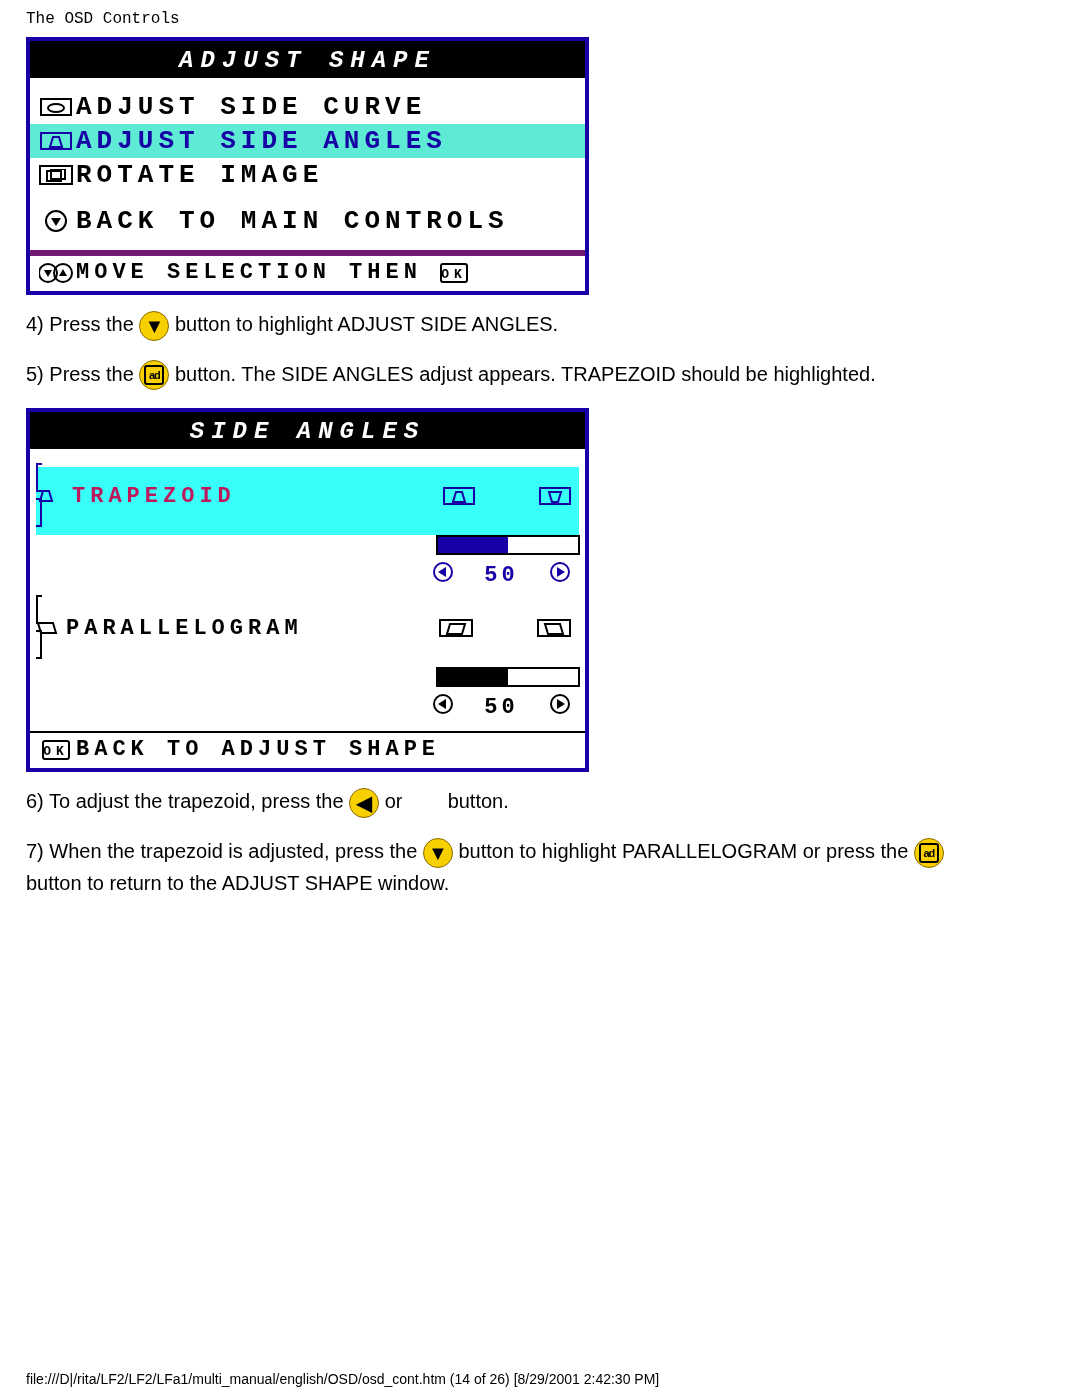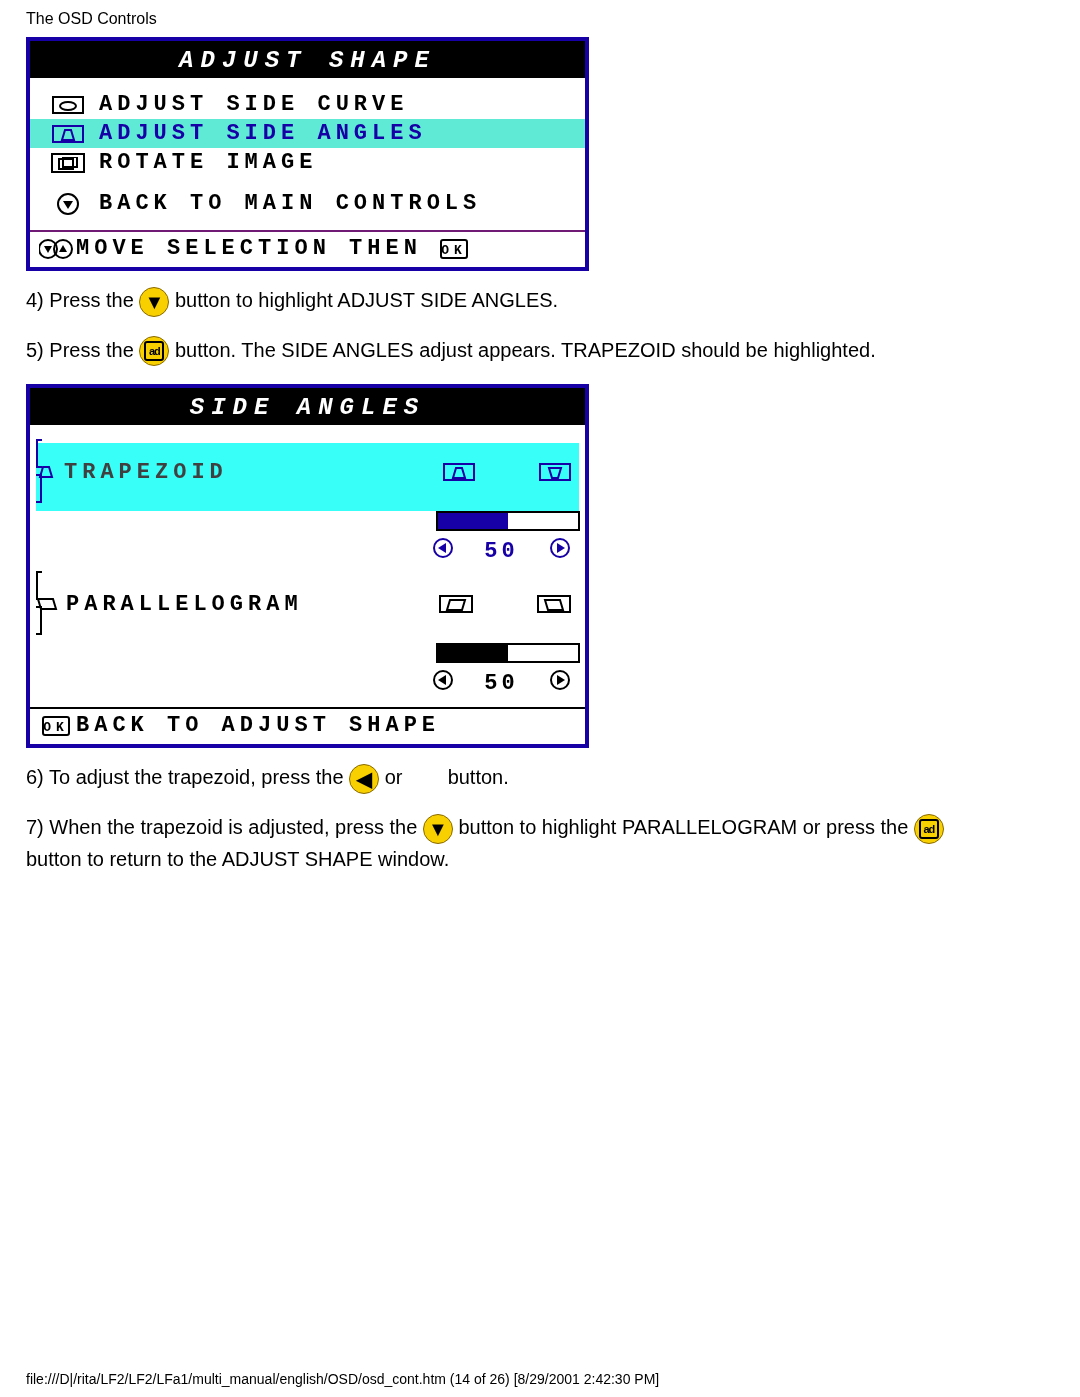--- a/index.html
+++ b/index.html
@@ -1,42 +1,42 @@
 <!DOCTYPE html>
 <html><head>
 <meta charset="utf-8">
 <style>
   html,body{margin:0;padding:0;background:#fff;color:#000;}
   body{width:1080px;min-height:1397px;font-family:Arial,Helvetica,sans-serif;font-size:20px;position:relative;}
-  .hdr{font-size:16px;padding:10px 0 5px 26px;}
+  .hdr{font-size:16px;padding:10px 0 5px 26px;font-family:Liberation Mono, monospace;}
   .osd{margin:4px 0 6px 26px;width:555px;border:4px solid #1700a5;background:#fff;font-family:"Courier New",monospace;font-weight:bold;}
   .osd .titlebar{background:#000;color:#fff;text-align:center;font-size:24px;letter-spacing:7px;padding:6px 0 4px;font-style:italic;}
   .osd .spacer{height:12px;background:#fff;}
-  .osd .item{display:flex;align-items:center;padding:2px 18px;font-size:22px;letter-spacing:5px;gap:11px;}
+  .osd .item{display:flex;align-items:center;padding:2px 6px;font-size:26px;letter-spacing:5px;}
   .osd .item .mi{width:40px;display:flex;justify-content:center;}
   .osd .item.hl{background:#5eead4;color:#1700a5;}
-  .osd .foot{border-top:2px solid #701a75;display:flex;align-items:center;padding:4px 6px 6px;font-size:22px;letter-spacing:5px;}
+  .osd .foot{border-top:6px solid #701a75;display:flex;align-items:center;padding:4px 6px 6px;font-size:22px;letter-spacing:5px;}
   .osd .foot .mi{width:40px;display:inline-flex;justify-content:center;}
   .mi svg{display:block;}
   .boxsvg{border:2px solid currentColor;padding:2px 4px 0;line-height:0;}
 
   .para{margin:14px 26px 18px 26px;line-height:30px;}
   .para .pad{display:inline-block;vertical-align:middle;}
 
   
   .adjrow{margin:6px 6px 4px;}
   .adjrow .top{display:flex;align-items:center;}
   .adjrow .top .lbl{font-size:22px;letter-spacing:5px;margin-left:8px;}
   .adjrow .top .ricons{margin-left:auto;display:flex;gap:64px;padding-right:8px;}
   .adjrow .bar{margin:10px 8px 4px 400px;width:140px;height:16px;border:2px solid #000;display:flex;align-items:center;}
   .adjrow .bar .fill{height:100%;}
   .adjrow .val{margin:6px 8px 10px 396px;display:flex;align-items:center;}
   .adjrow .val .num{flex:1;text-align:center;font-size:22px;letter-spacing:4px;}
   .adjrow.hl{background:#38fff8;}
-  .adjrow.hl .top{color:#404040;}
+  .adjrow.hl .top{color:#be185d;gap:8px;}
   .adjrow.hl .bar .fill{background:#1700a5;}
   .adjrow.nor .bar .fill{background:#000;}
   .adjrow.nor .val .num,.adjrow.hl .val .num{color:#1700a5;}
   .adjrow.nor .val .num{color:#000;}
 
   .ftxt{position:absolute;left:26px;bottom:10px;font-size:14px;}
 
   
   .ybtn{display:inline-block;width:28px;height:28px;border-radius:50%;
         background:#f8d000;border:1.5px solid #8a6a00;vertical-align:middle;

